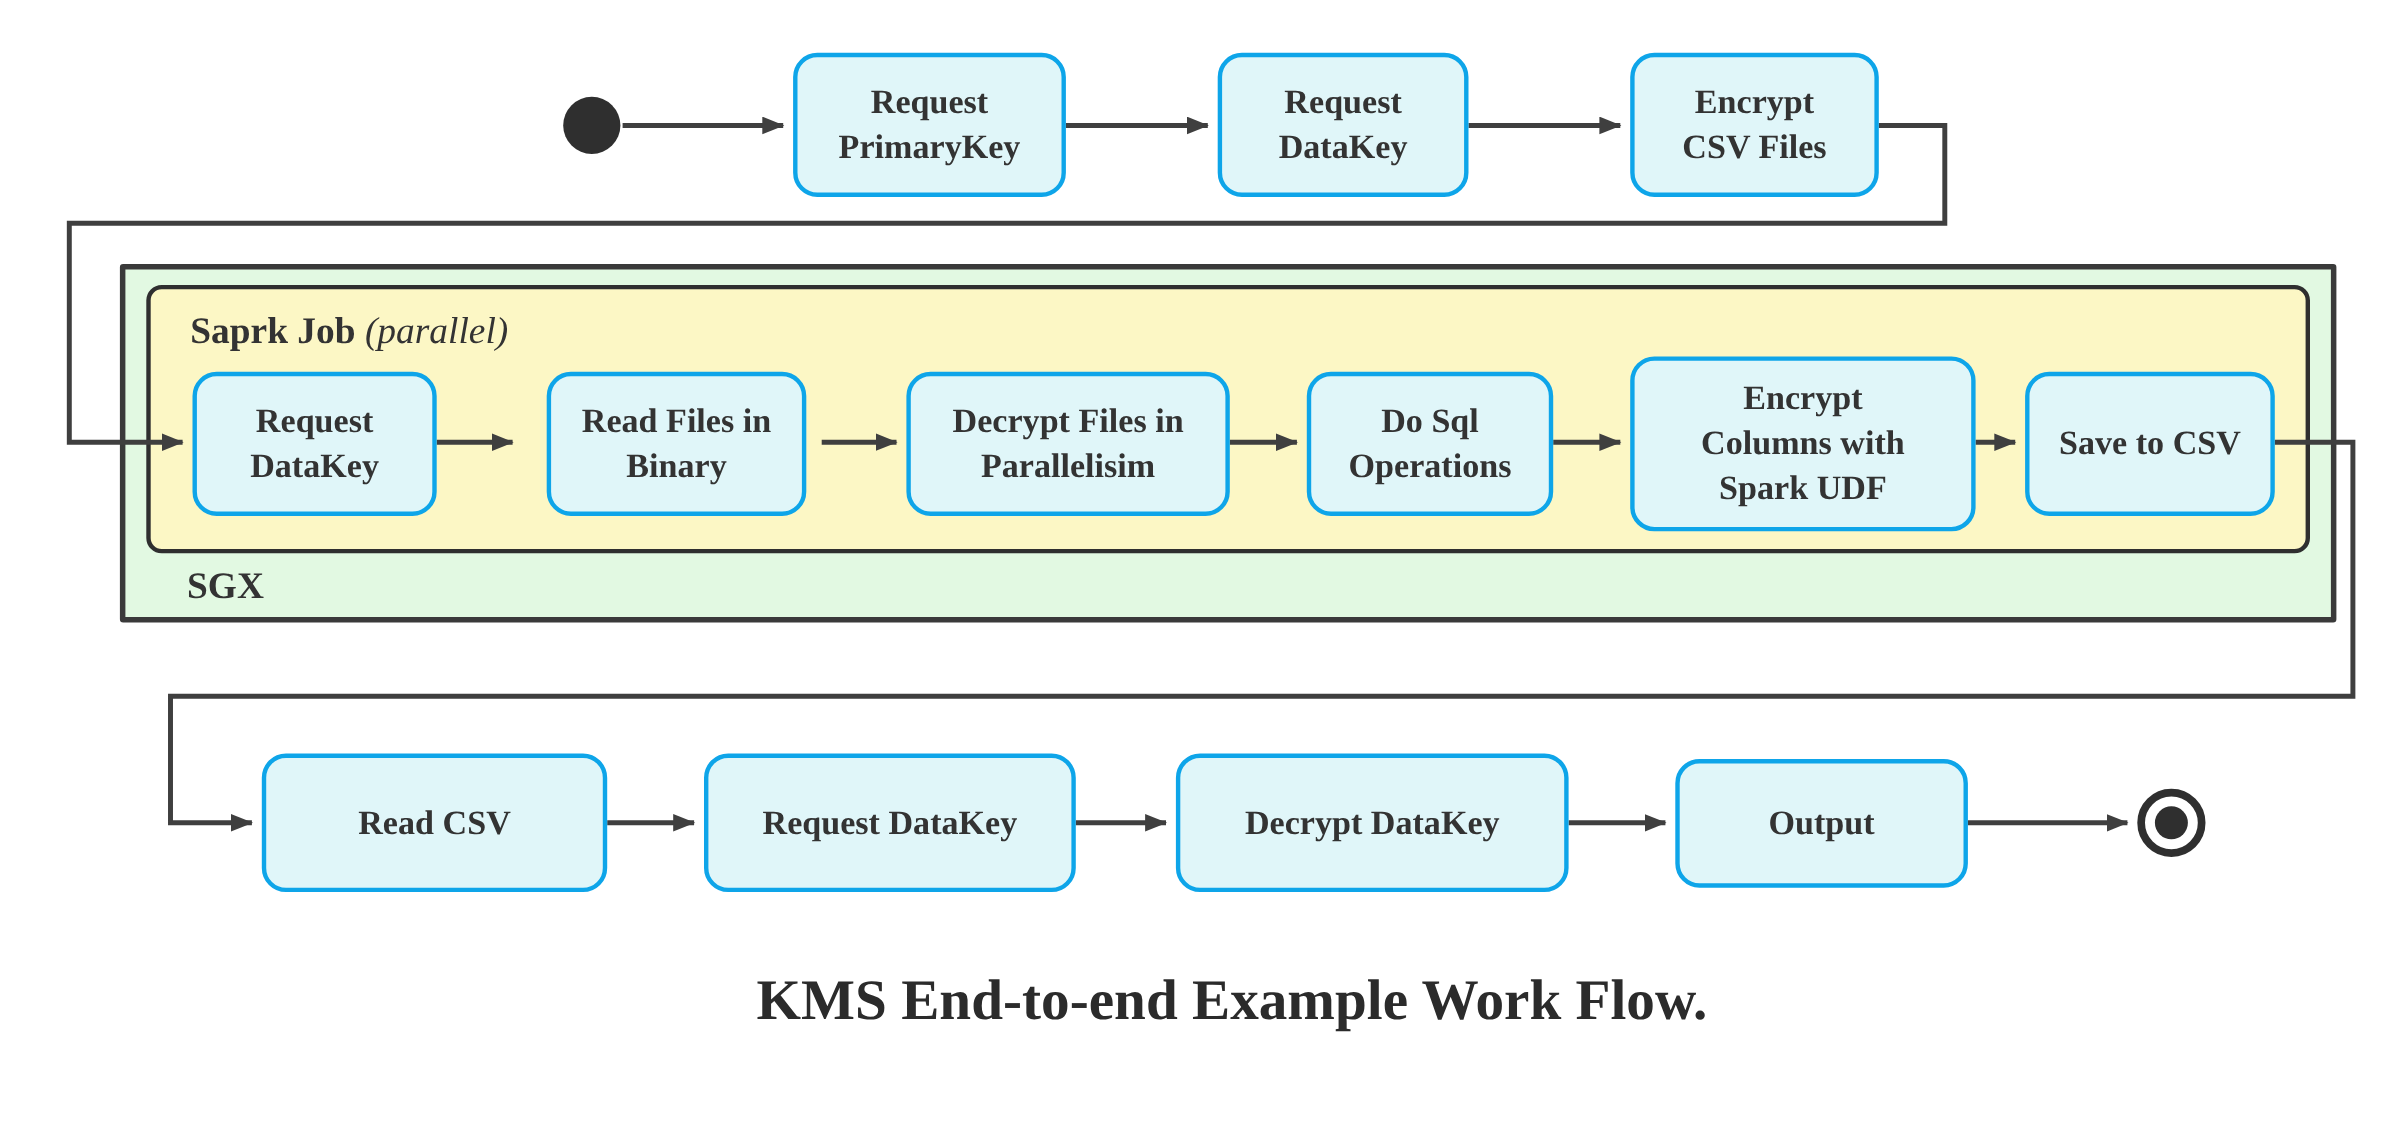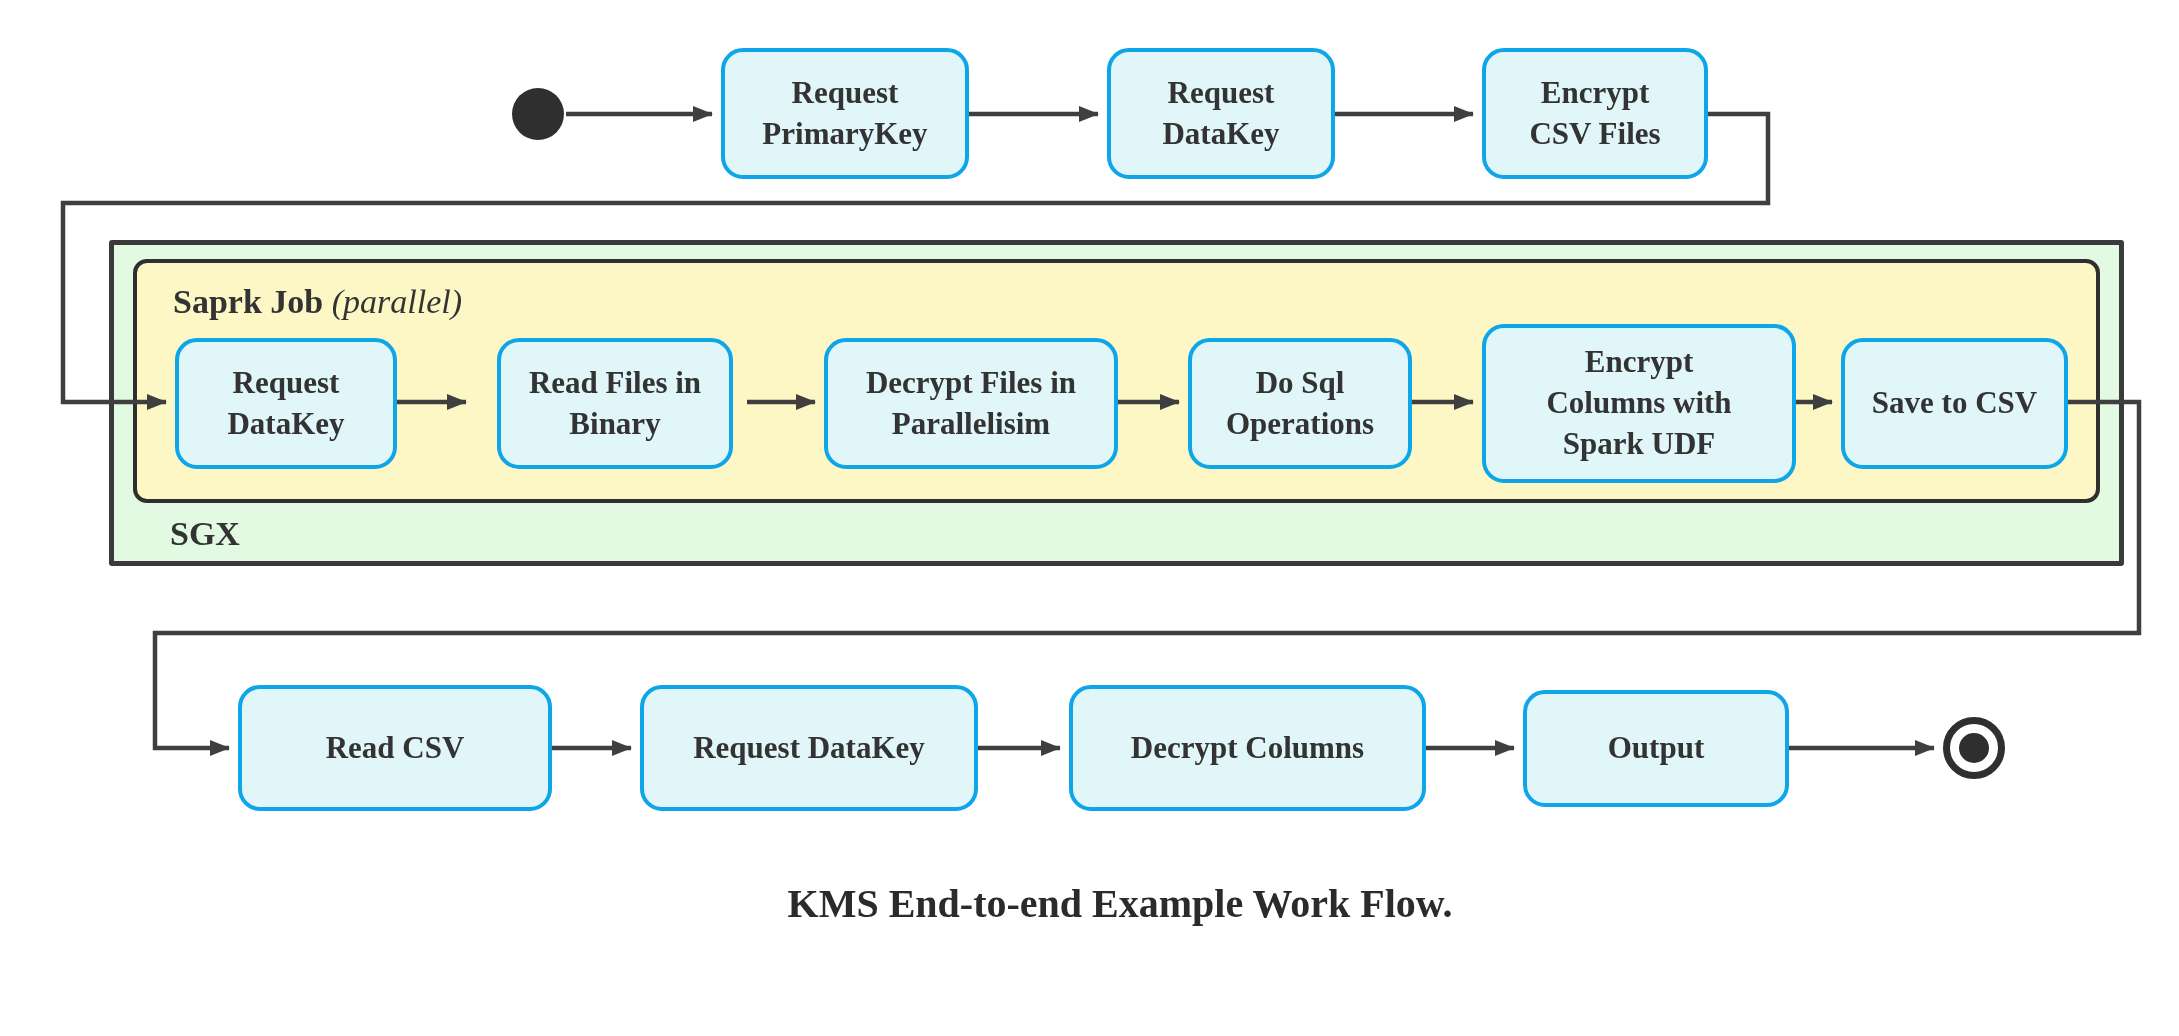--- a/index.html
+++ b/index.html
@@ -50,21 +50,21 @@
     position:absolute;left:1943px;top:717px;width:62px;height:62px;
     box-sizing:border-box;background:#ffffff;border:7px solid #2f2f2f;
     border-radius:50%;z-index:4;
     display:flex;align-items:center;justify-content:center;
   }
   .end-node-dot{
     width:30px;height:30px;background:#2f2f2f;border-radius:50%;
   }
   .caption{
     position:absolute;left:620px;top:880px;width:1000px;
-    text-align:center;font-weight:bold;font-size:40px;color:#2b2b2b;
+    text-align:center;font-weight:bold;font-size:52px;color:#2b2b2b;
     z-index:4;
   }
   
   .n-top1{left:721px;top:48px;width:248px;height:131px;}
   .n-top2{left:1107px;top:48px;width:228px;height:131px;}
   .n-top3{left:1482px;top:48px;width:226px;height:131px;}
   .n-r1{left:175px;top:338px;width:222px;height:131px;}
   .n-r2{left:497px;top:338px;width:236px;height:131px;}
   .n-r3{left:824px;top:338px;width:294px;height:131px;}
   .n-r4{left:1188px;top:338px;width:224px;height:131px;font-family:Liberation Serif, serif;}
@@ -154,21 +154,21 @@
     <div class="node-label">Save to CSV</div>
   </div>
 
   <div class="node n-c1">
     <div class="node-label">Read CSV</div>
   </div>
   <div class="node n-c2">
     <div class="node-label">Request DataKey</div>
   </div>
   <div class="node n-c3">
-    <div class="node-label">Decrypt Columns</div>
+    <div class="node-label">Decrypt DataKey</div>
   </div>
   <div class="node n-c4">
     <div class="node-label">Output</div>
   </div>
 
   <div class="caption">KMS End-to-end Example Work Flow.</div>
 
 </div>
 
 </body></html>

